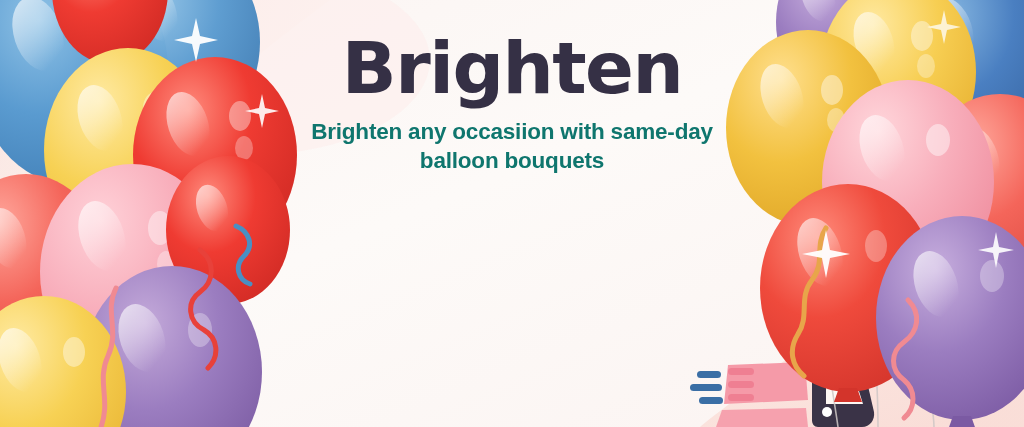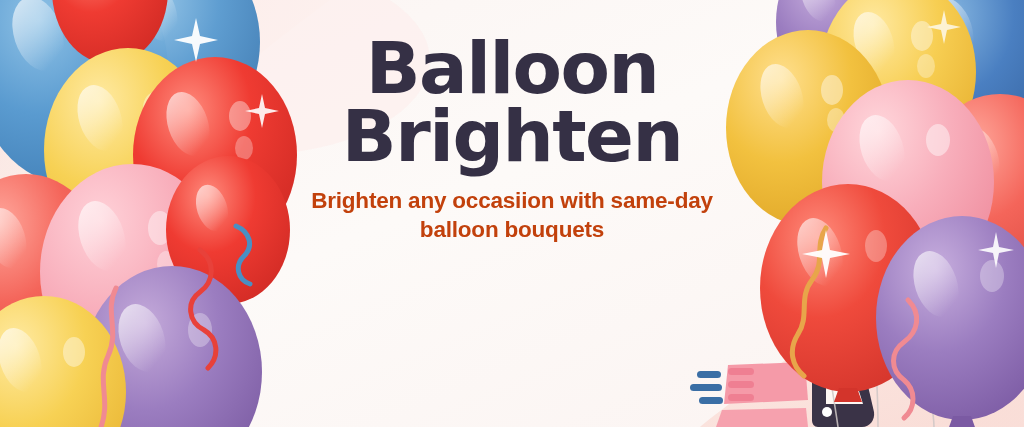--- a/index.html
+++ b/index.html
@@ -47,21 +47,21 @@
     line-height: 0.95;
     letter-spacing: -1.5px;
     text-rendering: optimizeLegibility;
   }
   .headline .line2 {
     display: block;
   }
   .subhead {
     margin: 16px auto 16px;
     width: 470px;
-    color: #c2410c;
+    color: #0f766e;
     font-family: "Liberation Sans", sans-serif;
     font-weight: 700;
     font-size: 22.5px;
     line-height: 1.28;
     letter-spacing: -0.2px;
   }
 </style>
 </head>
 <body>
 
@@ -351,19 +351,18 @@
       <g fill="#ffffff">
         <path d="M826,230 L830,250 L850,254 L830,258 L826,278 L822,258 L802,254 L822,250 Z" opacity="0.95"></path>
         <path d="M996,232 L999,247 L1014,250 L999,253 L996,268 L993,253 L978,250 L993,247 Z" opacity="0.9"></path>
         <path d="M944,10 L947,24 L961,27 L947,30 L944,44 L941,30 L927,27 L941,24 Z" opacity="0.75"></path>
       </g>
     </svg>
   </div>
 
   <div id="text-block">
     <h1 class="headline">
-      <span>Balloon</span>
       <span class="line2">Brighten</span>
     </h1>
     <p class="subhead">Brighten any occasiion with same-day balloon bouquets</p>
   </div>
 
 </div>
 
 </body></html>

